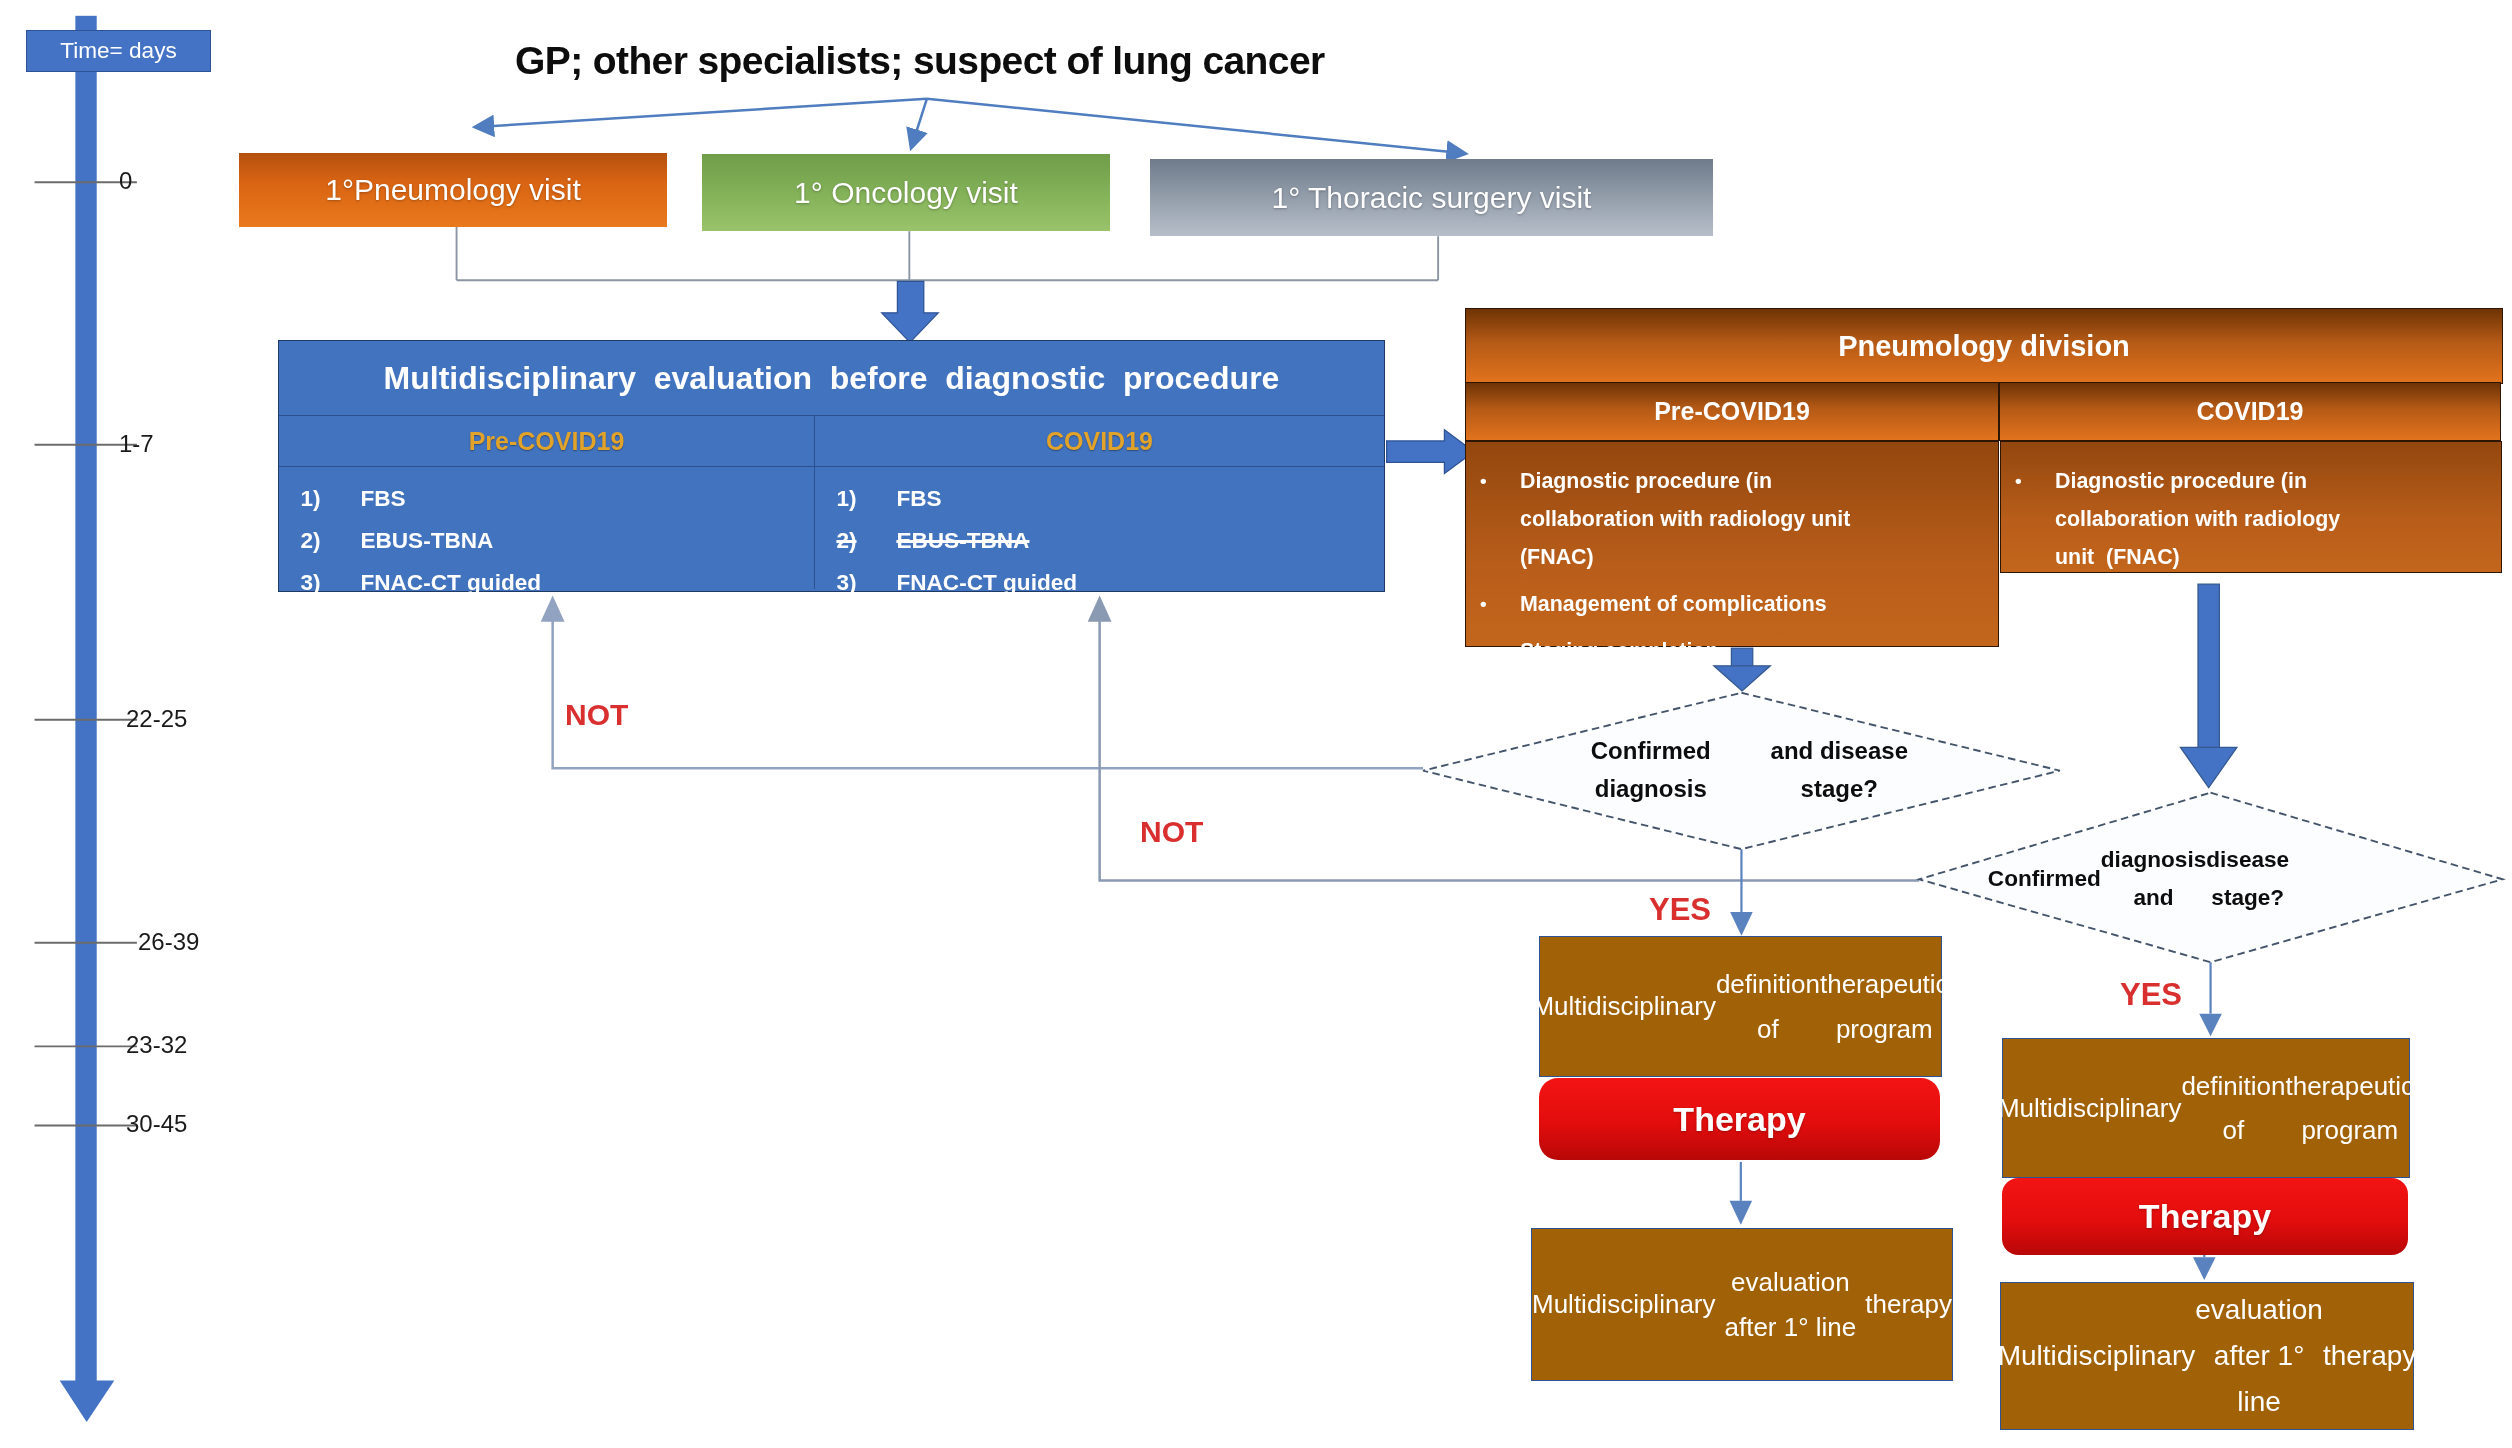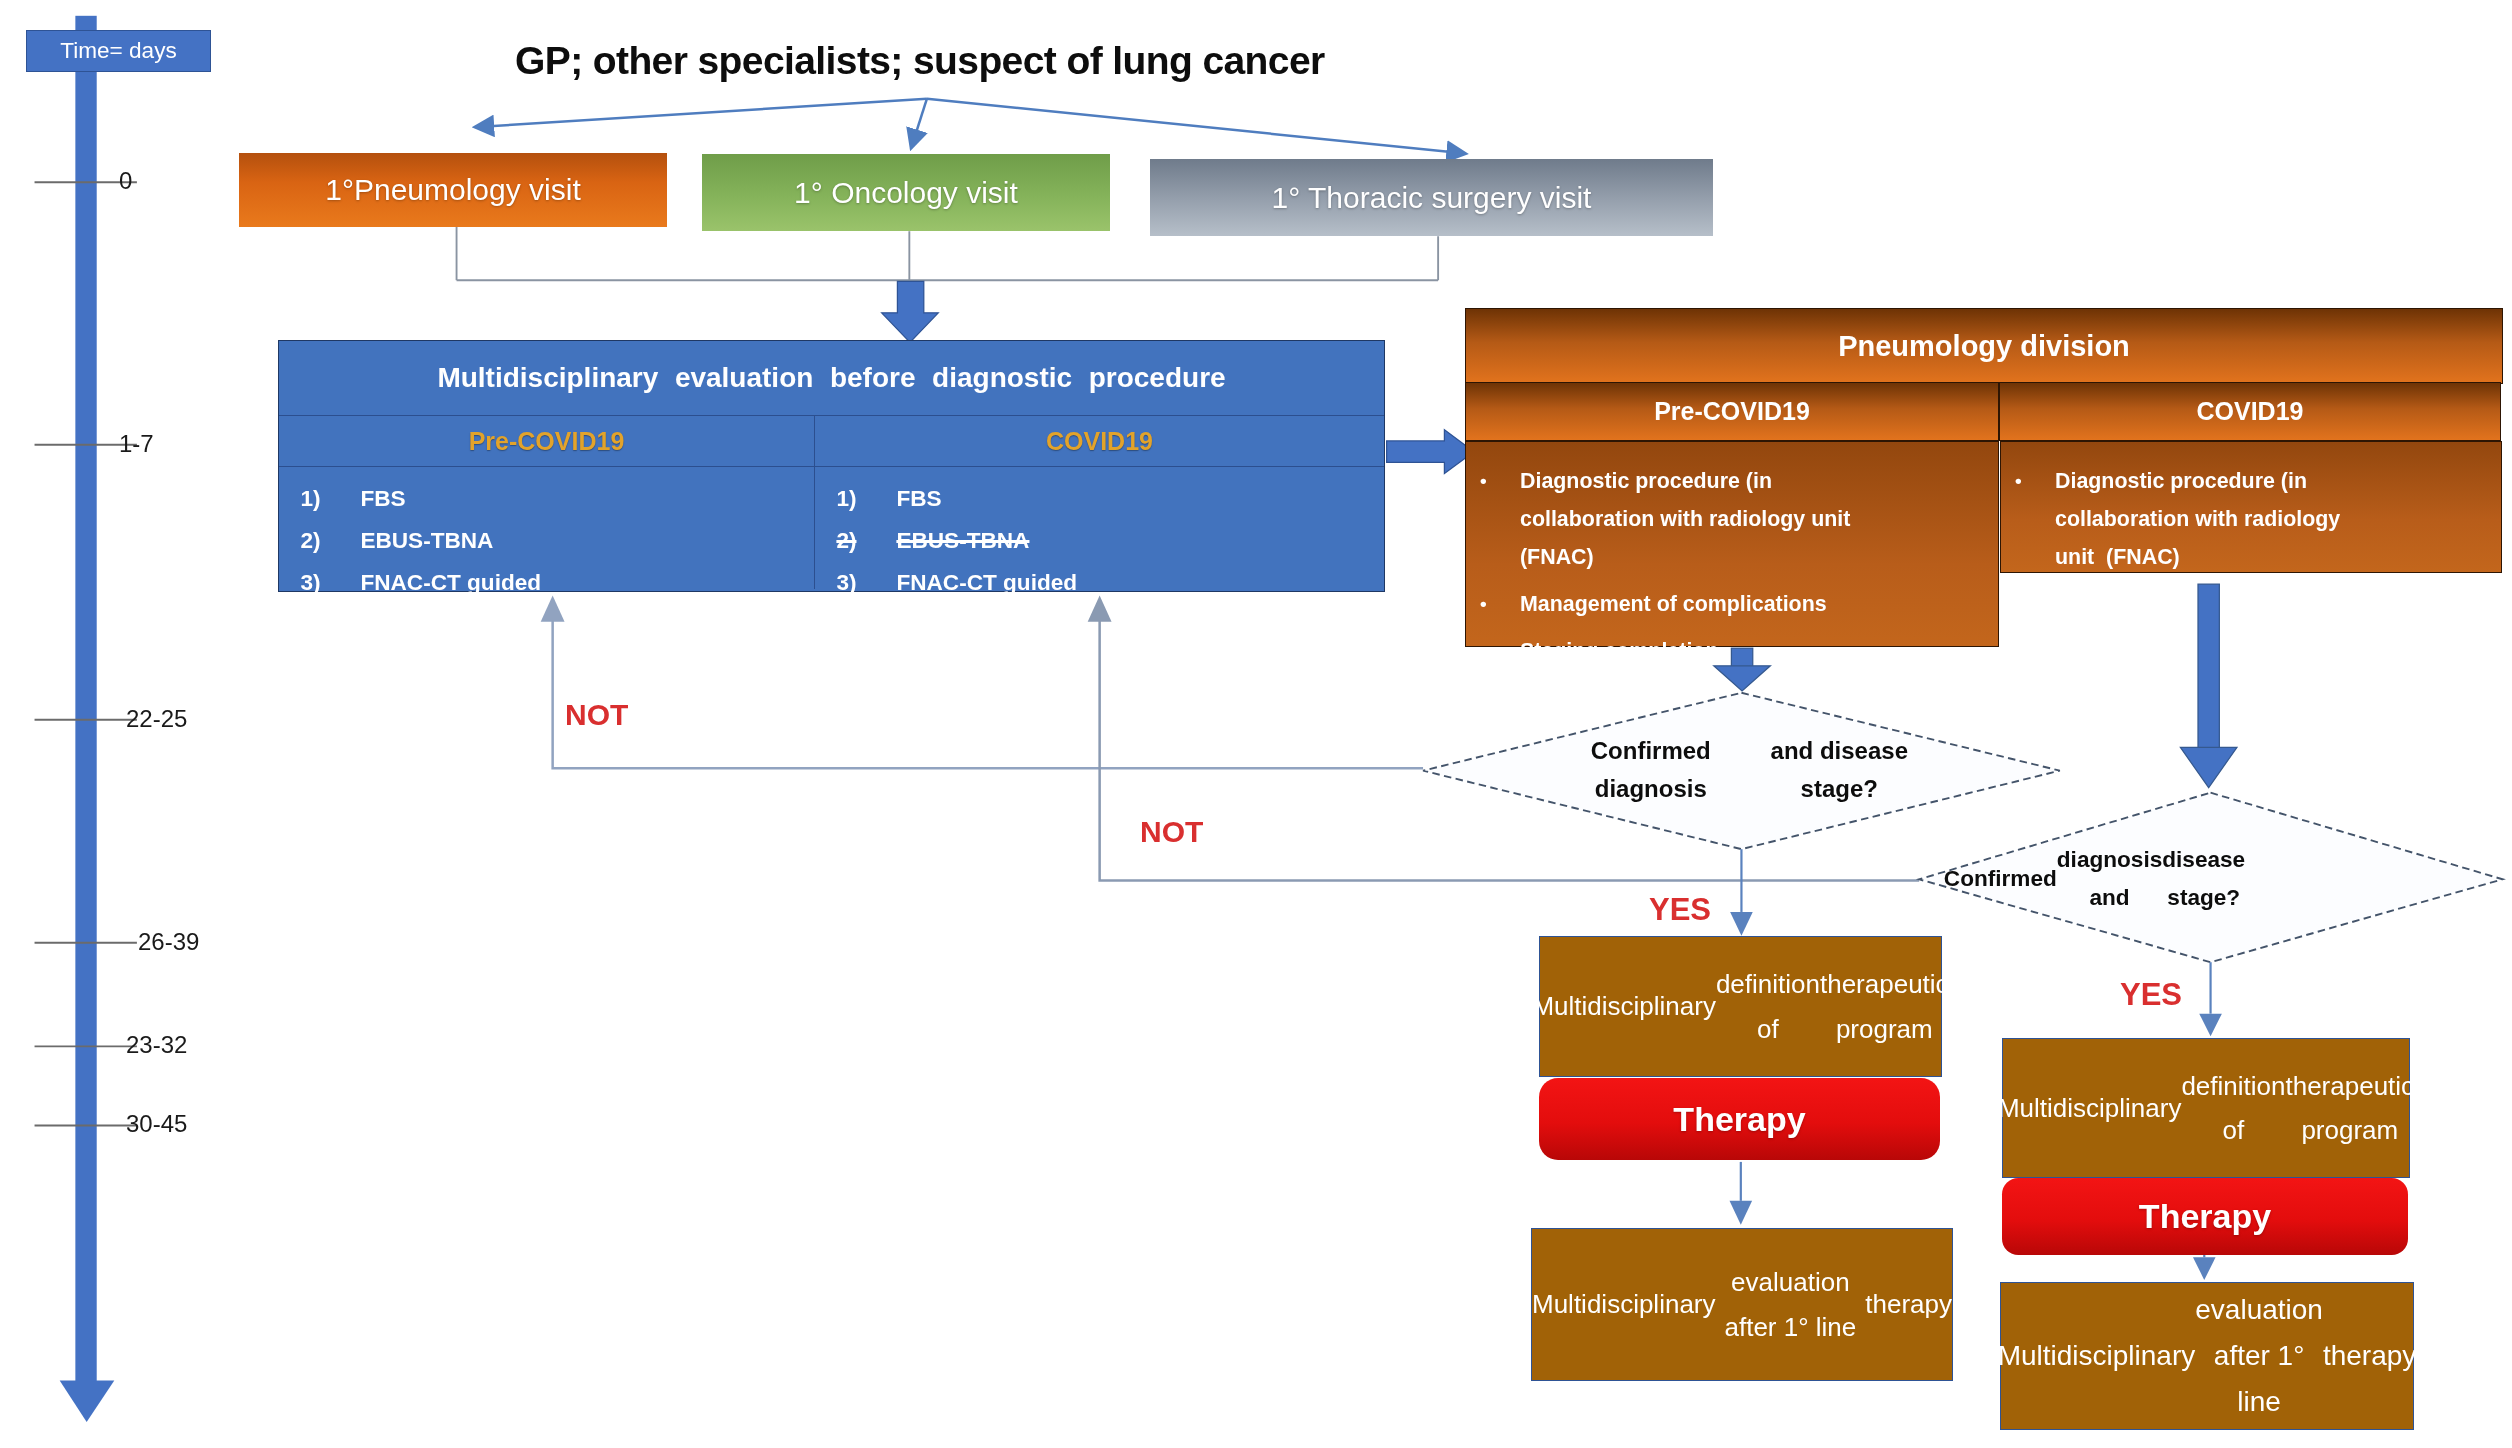--- a/index.html
+++ b/index.html
@@ -18,21 +18,21 @@
   .flow-title{font-size:39px;font-weight:bold;color:#0d0d0d;letter-spacing:-0.6px;}
 
   
   .visit{font-size:30px;color:#fff;}
   .visit.orange{background:linear-gradient(180deg,#b4500e 0%,#d96413 40%,#e97a1c 100%);}
   .visit.green {background:linear-gradient(180deg,#6f9d49 0%,#85b35a 55%,#9ac36b 100%);}
   .visit.gray  {background:linear-gradient(180deg,#6f7b8b 0%,#97a1ae 55%,#b6bfc9 100%);}
 
   
   .eval{background:#4273be;border:1.9px solid #1f3864;}
-  .eval-header{font-size:28px;font-weight:bold;color:#fff;word-spacing:8.8px;}
+  .eval-header{font-size:32px;font-weight:bold;color:#fff;word-spacing:8.8px;}
   .eval-sub{border-top:1.9px solid #2c4f8f;border-bottom:1.9px solid #2c4f8f;}
   .gold{color:#e2a32b;font-weight:bold;font-size:25px;text-shadow:0 0.6px 1.3px rgba(0,0,0,.35);}
   .eval-item{display:flex;font-size:22.6px;font-weight:bold;color:#fff;margin-top:16.3px;}
   .eval-item .num{width:60px;padding-left:21.4px;flex:none;}
   .struck{text-decoration:line-through;text-decoration-thickness:2.5px;}
 
   
   .pneu{border:1.9px solid #2d1503;background:linear-gradient(180deg,#6e3305 0%,#b55a16 45%,#e2731d 100%);}
   .pneu-head{font-size:29px;font-weight:bold;color:#fff;}
   .pneu-sub{font-size:25px;font-weight:bold;color:#fff;}
@@ -229,21 +229,21 @@
       <span class="pre" style="display:block">collaboration with radiology</span>
       <span class="pre" style="display:block">unit  (FNAC)</span>
     </span>
   </div>
 </div>
 
 <div class="abs col decision" style="left:1553px;top:727px;width:377px;height:85px;font-size:24px;line-height:38px;">
   <div>Confirmed diagnosis</div>
   <div>and disease stage?</div>
 </div>
-<div class="abs col decision" style="left:1944px;top:820px;width:301px;height:118px;font-size:22.6px;line-height:38px;">
+<div class="abs col decision" style="left:1988px;top:820px;width:301px;height:118px;font-size:22.6px;line-height:38px;">
   <div>Confirmed</div>
   <div>diagnosis and</div>
   <div>disease stage?</div>
 </div>
 
 <div class="abs rlabel" style="left:565px;top:698px;font-size:30px;">NOT</div>
 <div class="abs rlabel" style="left:1140px;top:815px;font-size:30px;">NOT</div>
 <div class="abs rlabel" style="left:1649px;top:892px;font-size:31px;">YES</div>
 <div class="abs rlabel" style="left:2120px;top:977px;font-size:31px;">YES</div>
 

